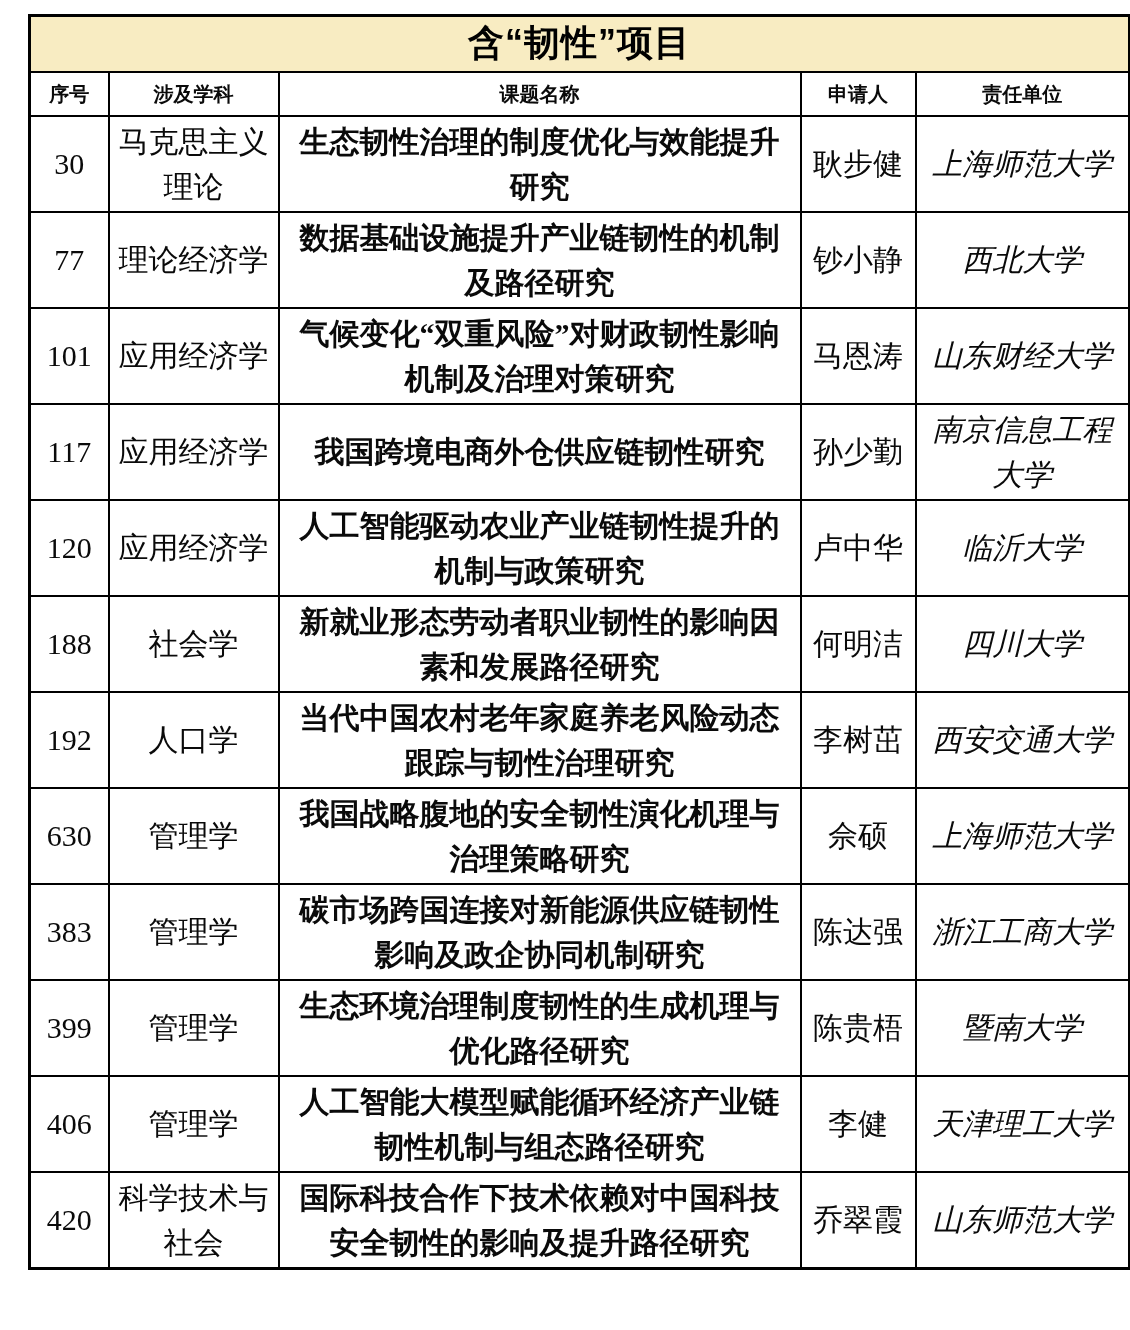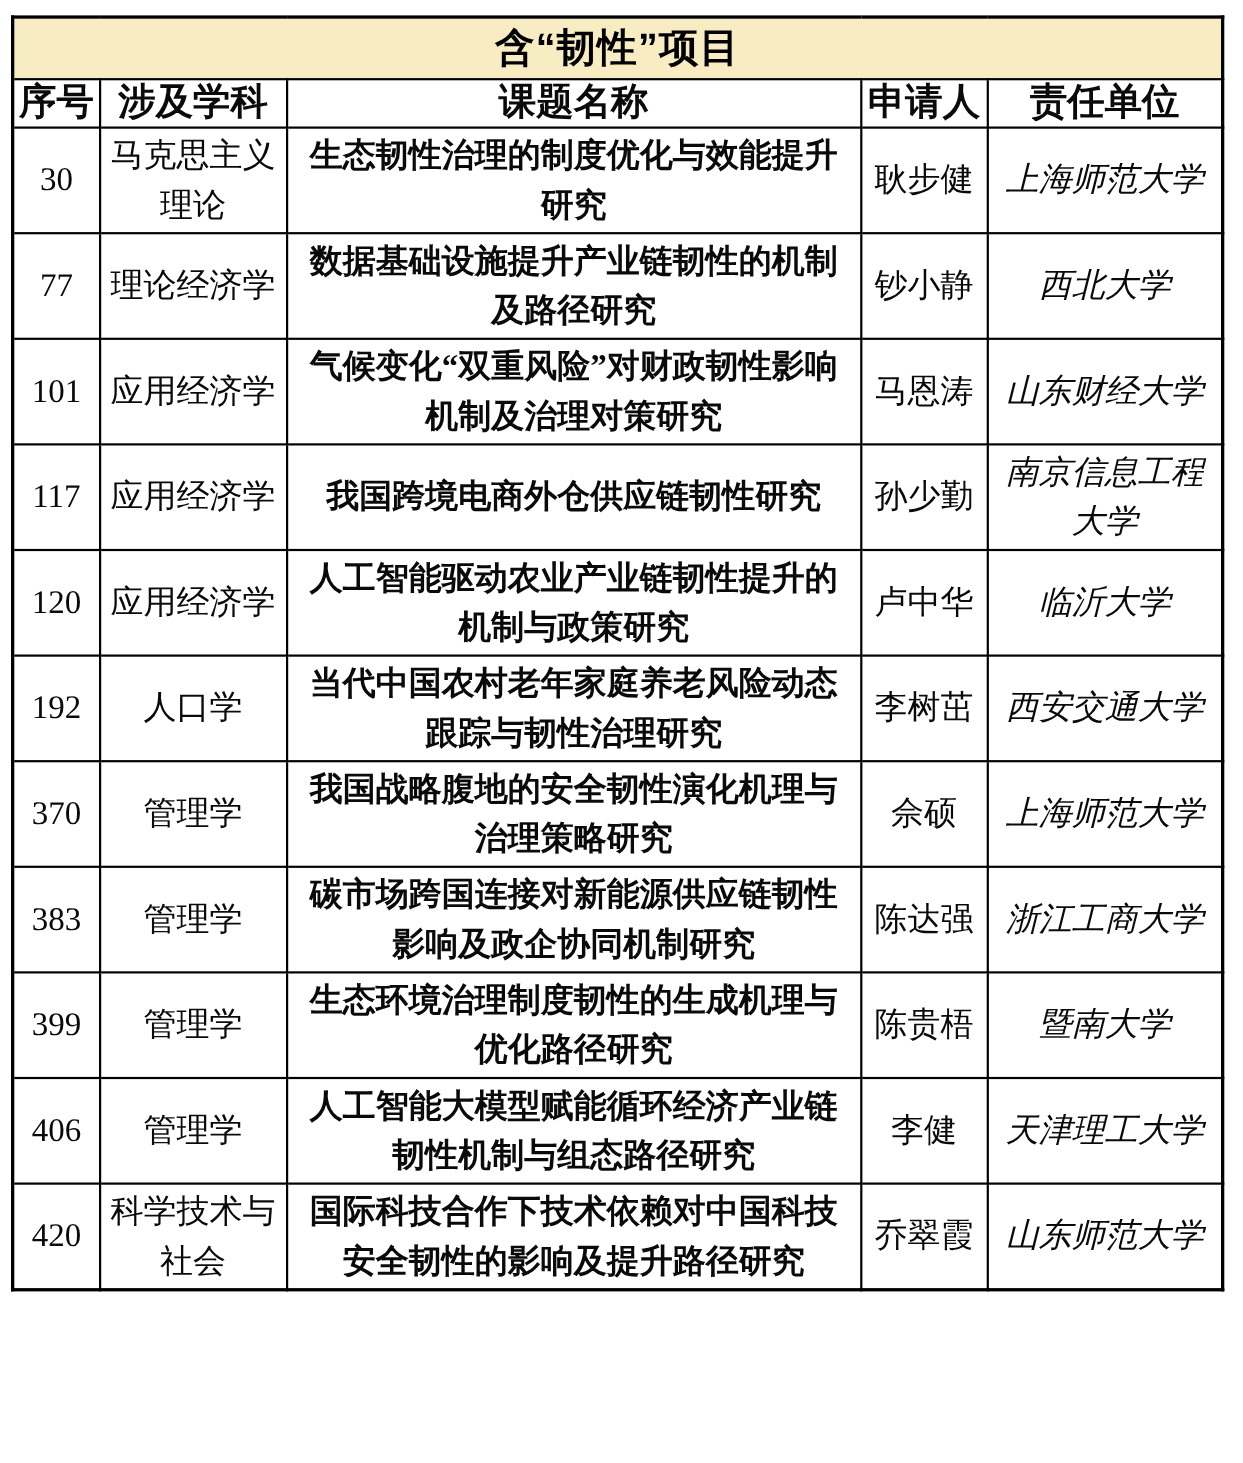--- a/index.html
+++ b/index.html
@@ -7,21 +7,21 @@
     margin: 0;
     padding: 0;
     background: #ffffff;
     font-family: "Liberation Serif", "DejaVu Serif", serif;
     color: #0a0a0a;
   }
   .page {
     width: 1130px;
     height: 1330px;
     background: #ffffff;
-    padding: 14px 14px 0 10px;
+    padding: 14px 14px 0 28px;
   }
   table.project-table {
     border-collapse: collapse;
     table-layout: fixed;
     width: 1100px;
     border: 3px solid #000000;
   }
   col.c-no   { width: 79px; }
   col.c-disc { width: 170px; }
   col.c-proj { width: 522px; }
@@ -39,21 +39,21 @@
     height: 56px;
     background: #F8ECC2;
     font-family: "Liberation Sans", "DejaVu Sans", sans-serif;
     font-weight: 700;
     font-size: 36px;
     letter-spacing: 1px;
     color: #000000;
   }
   tr.header-row th {
     height: 44px;
-    font-size: 34px;
+    font-size: 20px;
     font-weight: 700;
     line-height: 1.1;
     background: #ffffff;
   }
   tr.data-row td {
     height: 92px;
     font-size: 30px;
     line-height: 1.5;
   }
   td.cell-no { font-size: 28px; }
@@ -115,28 +115,35 @@
         <td class="cell-institution">南京信息工程大学</td>
       </tr>
       <tr class="data-row">
         <td class="cell-no">120</td>
         <td class="cell-discipline">应用经济学</td>
         <td class="cell-project">人工智能驱动农业产业链韧性提升的机制与政策研究</td>
         <td class="cell-applicant">卢中华</td>
         <td class="cell-institution">临沂大学</td>
       </tr>
       <tr class="data-row">
+        <td class="cell-no">188</td>
+        <td class="cell-discipline">社会学</td>
+        <td class="cell-project">新就业形态劳动者职业韧性的影响因素和发展路径研究</td>
+        <td class="cell-applicant">何明洁</td>
+        <td class="cell-institution">四川大学</td>
+      </tr>
+      <tr class="data-row">
         <td class="cell-no">192</td>
         <td class="cell-discipline">人口学</td>
         <td class="cell-project">当代中国农村老年家庭养老风险动态跟踪与韧性治理研究</td>
         <td class="cell-applicant">李树茁</td>
         <td class="cell-institution">西安交通大学</td>
       </tr>
       <tr class="data-row">
-        <td class="cell-no">370</td>
+        <td class="cell-no">630</td>
         <td class="cell-discipline">管理学</td>
         <td class="cell-project">我国战略腹地的安全韧性演化机理与治理策略研究</td>
         <td class="cell-applicant">佘硕</td>
         <td class="cell-institution">上海师范大学</td>
       </tr>
       <tr class="data-row">
         <td class="cell-no">383</td>
         <td class="cell-discipline">管理学</td>
         <td class="cell-project">碳市场跨国连接对新能源供应链韧性影响及政企协同机制研究</td>
         <td class="cell-applicant">陈达强</td>

